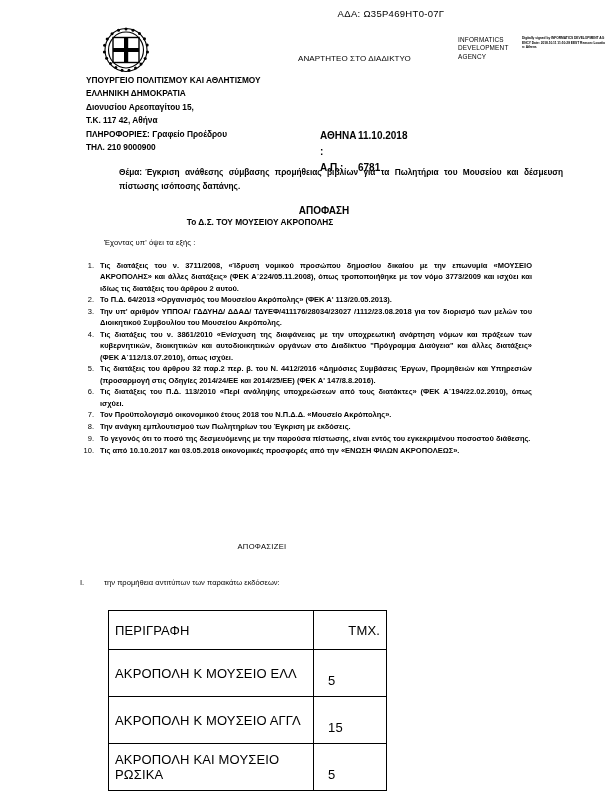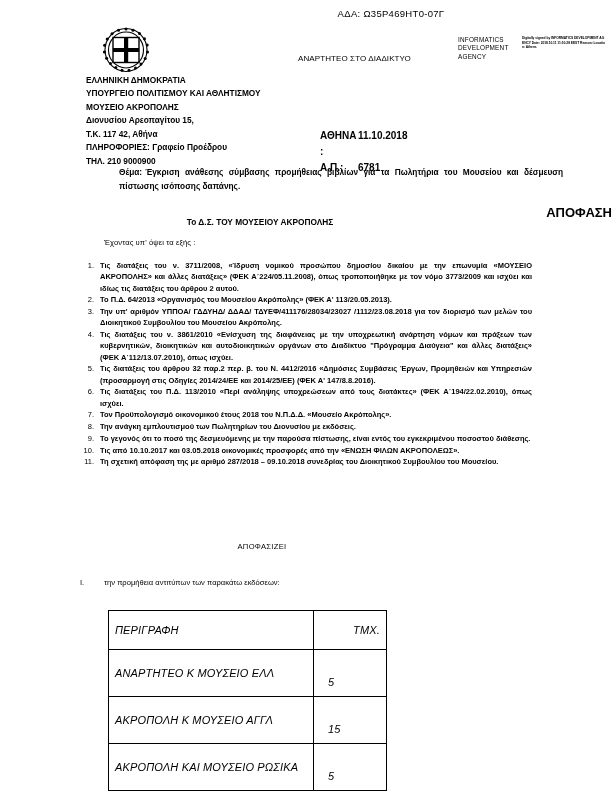--- a/index.html
+++ b/index.html
@@ -120,22 +120,22 @@
     margin-left: 33px;
   }
   .subject .lbl { margin-right: 3px; }
 
   
   .apofasi {
     position: absolute;
     top: 205px;
     left: 0;
     width: 612px;
-    text-align: right;
-    font-size: 13px;
+    text-align: center;
+    font-size: 10px;
     font-weight: bold;
     padding-left: 36px;
     box-sizing: border-box;
   }
   .apofasi-sub {
     position: absolute;
     top: 217px;
     left: 0;
     width: 484px;
     text-align: center;
@@ -213,27 +213,26 @@
     position: absolute;
     top: 610px;
     left: 108px;
     width: 248px;
     border-collapse: collapse;
     table-layout: fixed;
   }
   .book-table td, .book-table th {
     border: 1px solid #000000;
     font-weight: normal;
-    font-size: 11px;
+    font-size: 13px;
     padding: 0 6px;
     height: 38px;
     vertical-align: middle;
     text-align: left;
     letter-spacing: 0.15px;
-    font-style: italic;
   }
   .book-table .col-desc { width: 192px; }
   .book-table .col-qty  { width: 56px; }
   .book-table td.qty {
     text-align: left;
     padding-left: 14px;
     vertical-align: bottom;
     padding-bottom: 8px;
   }
   .book-table th.qty-head {
@@ -292,23 +291,22 @@
   </div>
 
   <div class="sig-stamp">
     <div class="sig-title">INFORMATICS DEVELOPMENT AGENCY</div>
     <div class="sig-detail">Digitally signed by INFORMATICS DEVELOPMENT AGENCY Date: 2018.10.11 11:10:28 EEST Reason: Location: Athens</div>
   </div>
 
   <div class="anartiteo">ΑΝΑΡΤΗΤΕΟ ΣΤΟ ΔΙΑΔΙΚΤΥΟ</div>
 
   <div class="letterhead">
+    <div>ΥΠΟΥΡΓΕΙΟ ΠΟΛΙΤΙΣΜΟΥ ΚΑΙ ΑΘΛΗΤΙΣΜΟΥ</div>
     <div>ΕΛΛΗΝΙΚΗ ΔΗΜΟΚΡΑΤΙΑ</div>
-    <div>ΥΠΟΥΡΓΕΙΟ ΠΟΛΙΤΙΣΜΟΥ ΚΑΙ ΑΘΛΗΤΙΣΜΟΥ</div>
-    <div>ΜΟΥΣΕΙΟ ΑΚΡΟΠΟΛΗΣ</div>
     <div>Διονυσίου Αρεοπαγίτου 15,</div>
     <div>Τ.Κ. 117 42, Αθήνα</div>
     <div>ΠΛΗΡΟΦΟΡΙΕΣ: Γραφείο Προέδρου</div>
     <div>ΤΗΛ. 210 9000900</div>
   </div>
 
   <div class="datebox">
     <div class="row">
       <span class="lbl">ΑΘΗΝΑ :</span>
       <span>11.10.2018</span>
@@ -352,53 +350,49 @@
     <div class="legal-item">
       <span class="legal-num">6.</span>
       <span class="legal-text">Τις διατάξεις του Π.Δ. 113/2010 «Περί ανάληψης υποχρεώσεων από τους διατάκτες» (ΦΕΚ Α΄194/22.02.2010), όπως ισχύει.</span>
     </div>
     <div class="legal-item">
       <span class="legal-num">7.</span>
       <span class="legal-text">Τον Προϋπολογισμό οικονομικού έτους 2018 του Ν.Π.Δ.Δ. «Μουσείο Ακρόπολης».</span>
     </div>
     <div class="legal-item">
       <span class="legal-num">8.</span>
-      <span class="legal-text">Την ανάγκη εμπλουτισμού των Πωλητηρίων του Διονυσίου με εκδόσεις.</span>
+      <span class="legal-text">Την ανάγκη εμπλουτισμού των Πωλητηρίων του Έγκριση με εκδόσεις.</span>
     </div>
     <div class="legal-item">
       <span class="legal-num">9.</span>
       <span class="legal-text">Το γεγονός ότι το ποσό της δεσμευόμενης με την παρούσα πίστωσης, είναι εντός του εγκεκριμένου ποσοστού διάθεσης.</span>
     </div>
     <div class="legal-item">
       <span class="legal-num">10.</span>
       <span class="legal-text">Τις από 10.10.2017 και 03.05.2018 οικονομικές προσφορές από την «ΕΝΩΣΗ ΦΙΛΩΝ ΑΚΡΟΠΟΛΕΩΣ».</span>
-    </div>
-    <div class="legal-item">
-      <span class="legal-num">11.</span>
-      <span class="legal-text">Τη σχετική απόφαση της με αριθμό 287/2018 – 09.10.2018 συνεδρίας του Διοικητικού Συμβουλίου του Μουσείου.</span>
     </div>
   </div>
 
   <div class="apofasizei">ΑΠΟΦΑΣΙΖΕΙ</div>
 
   <div class="roman-item">
     <span class="roman-num">Ι.</span>
     <span>την προμήθεια αντιτύπων των παρακάτω εκδόσεων:</span>
   </div>
 
   <table class="book-table">
     <thead>
       <tr>
         <th class="col-desc desc-head">ΠΕΡΙΓΡΑΦΗ</th>
         <th class="col-qty qty-head">ΤΜΧ.</th>
       </tr>
     </thead>
     <tbody>
       <tr>
-        <td class="desc">ΑΝΑΡΤΗΤΕΟ Κ ΜΟΥΣΕΙΟ ΕΛΛ</td>
+        <td class="desc">ΑΚΡΟΠΟΛΗ Κ ΜΟΥΣΕΙΟ ΕΛΛ</td>
         <td class="qty">5</td>
       </tr>
       <tr>
         <td class="desc">ΑΚΡΟΠΟΛΗ Κ ΜΟΥΣΕΙΟ ΑΓΓΛ</td>
         <td class="qty">15</td>
       </tr>
       <tr>
         <td class="desc">ΑΚΡΟΠΟΛΗ ΚΑΙ ΜΟΥΣΕΙΟ ΡΩΣΙΚΑ</td>
         <td class="qty">5</td>
       </tr>

